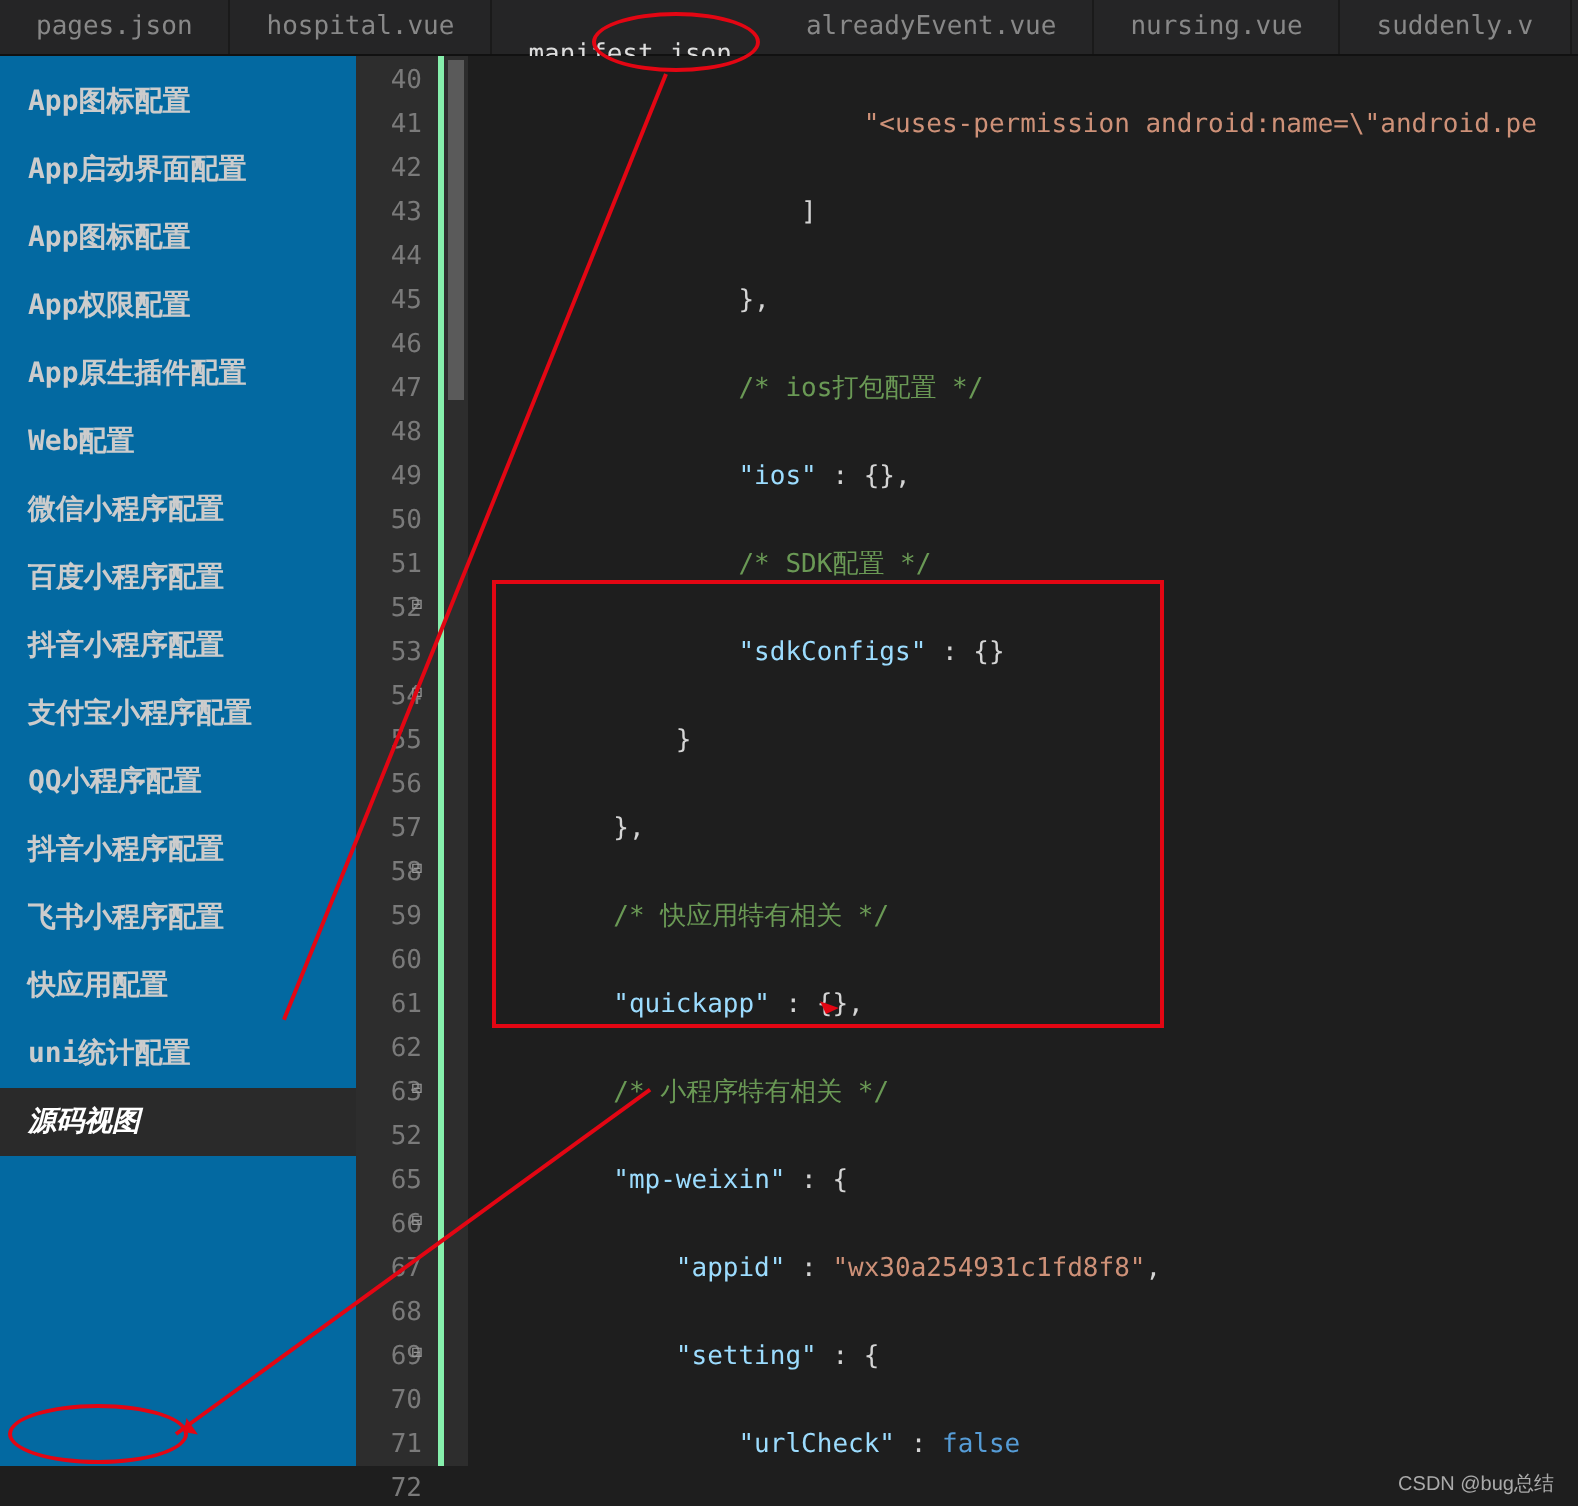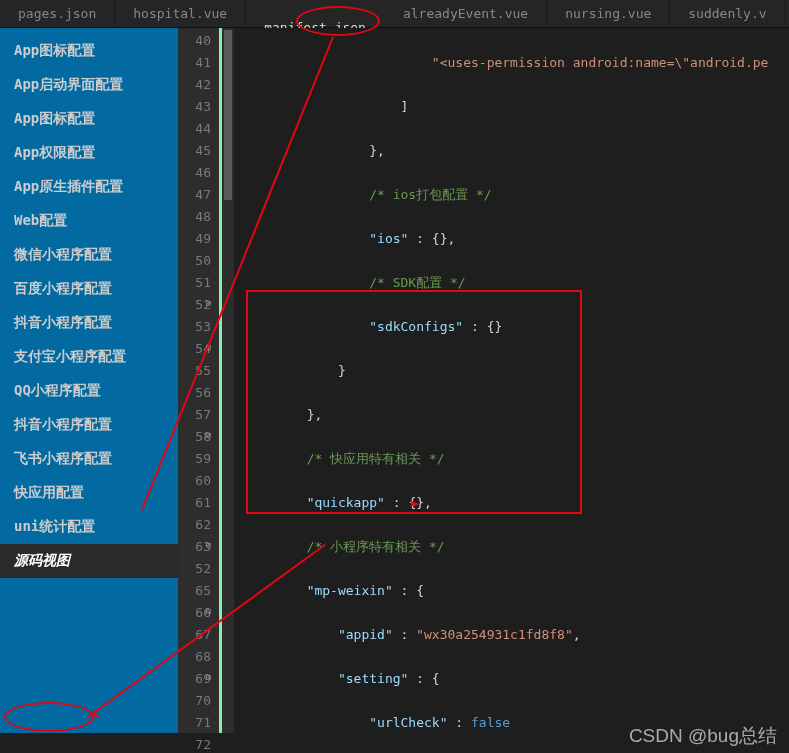--- a/index.html
+++ b/index.html
@@ -98,21 +98,21 @@
   }
   .code-line { height:22px; }
   .k { color:#9cdcfe; }   
   .s { color:#ce9178; }   
   .c { color:#6a9955; }   
   .b { color:#569cd6; }   
   .p { color:#d4d4d4; }   
   .watermark {
     position:absolute;
     right:12px; bottom:4px;
-    font-size:19px;
+    font-size:10px;
     color:#aaa;
     font-family:"Microsoft YaHei",sans-serif;
   }
   
   .ann { position:absolute; border:2px solid #e30613; border-radius:50%; pointer-events:none; }
   .ann-box { position:absolute; border:2px solid #e30613; pointer-events:none; }
   .ann-line { position:absolute; background:#e30613; height:2px; transform-origin:left center; pointer-events:none; }
   .arrowhead { position:absolute; width:0;height:0;border:5px solid transparent; pointer-events:none;}
 </style>
 </head>

